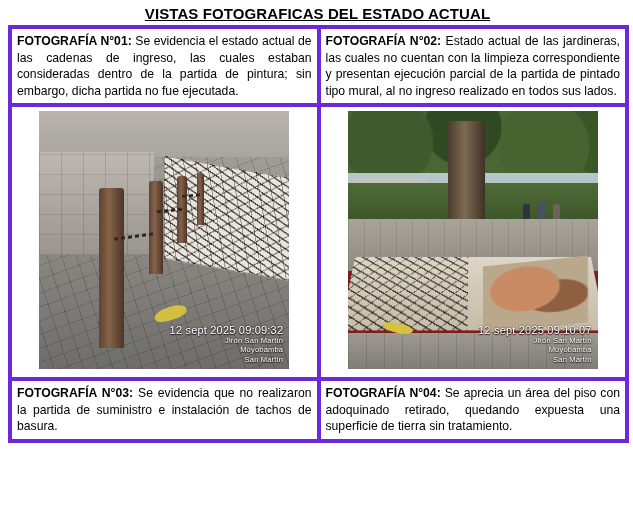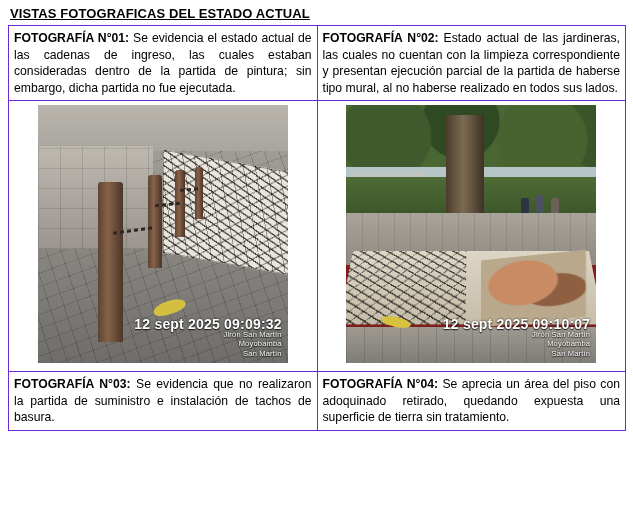--- a/index.html
+++ b/index.html
@@ -15,34 +15,35 @@
     overflow: hidden;
   }
   .page {
     width: 633px;
     height: 531px;
     position: relative;
     box-sizing: border-box;
     padding: 6px 8px 0 8px;
   }
   .doc-title {
-    font-size: 13px;
+    font-size: 15px;
     font-weight: bold;
     text-decoration: underline;
     letter-spacing: 0.1px;
     margin: 0 0 4px 2px;
     line-height: 15px;
+    text-align: center;
   }
   table.grid {
     border-collapse: collapse;
     table-layout: fixed;
     width: 617px;
   }
   table.grid td {
-    border: 1px solid #6d28d9;
+    border: 4px solid #6d28d9;
     vertical-align: top;
     padding: 4px 5px 4px 5px;
     box-sizing: border-box;
   }
   .col {
     width: 308.5px;
   }
   .caption {
     font-size: 12.2px;
     line-height: 16.5px;
@@ -212,37 +213,37 @@
     right: 6px;
     bottom: 5px;
     text-align: right;
     color: #ffffff;
     font-size: 7.5px;
     line-height: 9.5px;
     text-shadow: 0 0 2px rgba(0,0,0,0.85), 0 1px 1px rgba(0,0,0,0.7);
     font-family: "Liberation Sans", sans-serif;
     letter-spacing: 0.2px;
   }
-  .stamp .big { font-size: 14px; font-weight: bold; }
+  .stamp .big { font-size: 11px; }
 </style>
 </head>
 <body>
 
 <div class="page">
 
   <div class="doc-title">VISTAS FOTOGRAFICAS DEL ESTADO ACTUAL</div>
 
   <table class="grid">
     <tbody>
         <tr>
       <td class="col">
         <div class="caption"><b>FOTOGRAFÍA N°01:</b><span> Se evidencia el estado actual de las cadenas de ingreso, las cuales estaban consideradas dentro de la partida de pintura; sin embargo, dicha partida no fue ejecutada.</span></div>
       </td>
       <td class="col">
-        <div class="caption"><b>FOTOGRAFÍA N°02:</b><span> Estado actual de las jardineras, las cuales no cuentan con la limpieza correspondiente y presentan ejecución parcial de la partida de haberse tipo mural, al no haberse realizado en todos sus lados.</span></div>
+        <div class="caption"><b>FOTOGRAFÍA N°02:</b><span> Estado actual de las jardineras, las cuales no cuentan con la limpieza correspondiente y presentan ejecución parcial de la partida de pintado tipo mural, al no ingreso realizado en todos sus lados.</span></div>
       </td>
     </tr>
     <tr>
       <td class="col photo-cell">
         <div class="photo ph1">
           <div class="sky"></div>
           <div class="ground"></div>
           <div class="slab"></div>
           <div class="mural"></div>
           <div class="post p1"></div>

